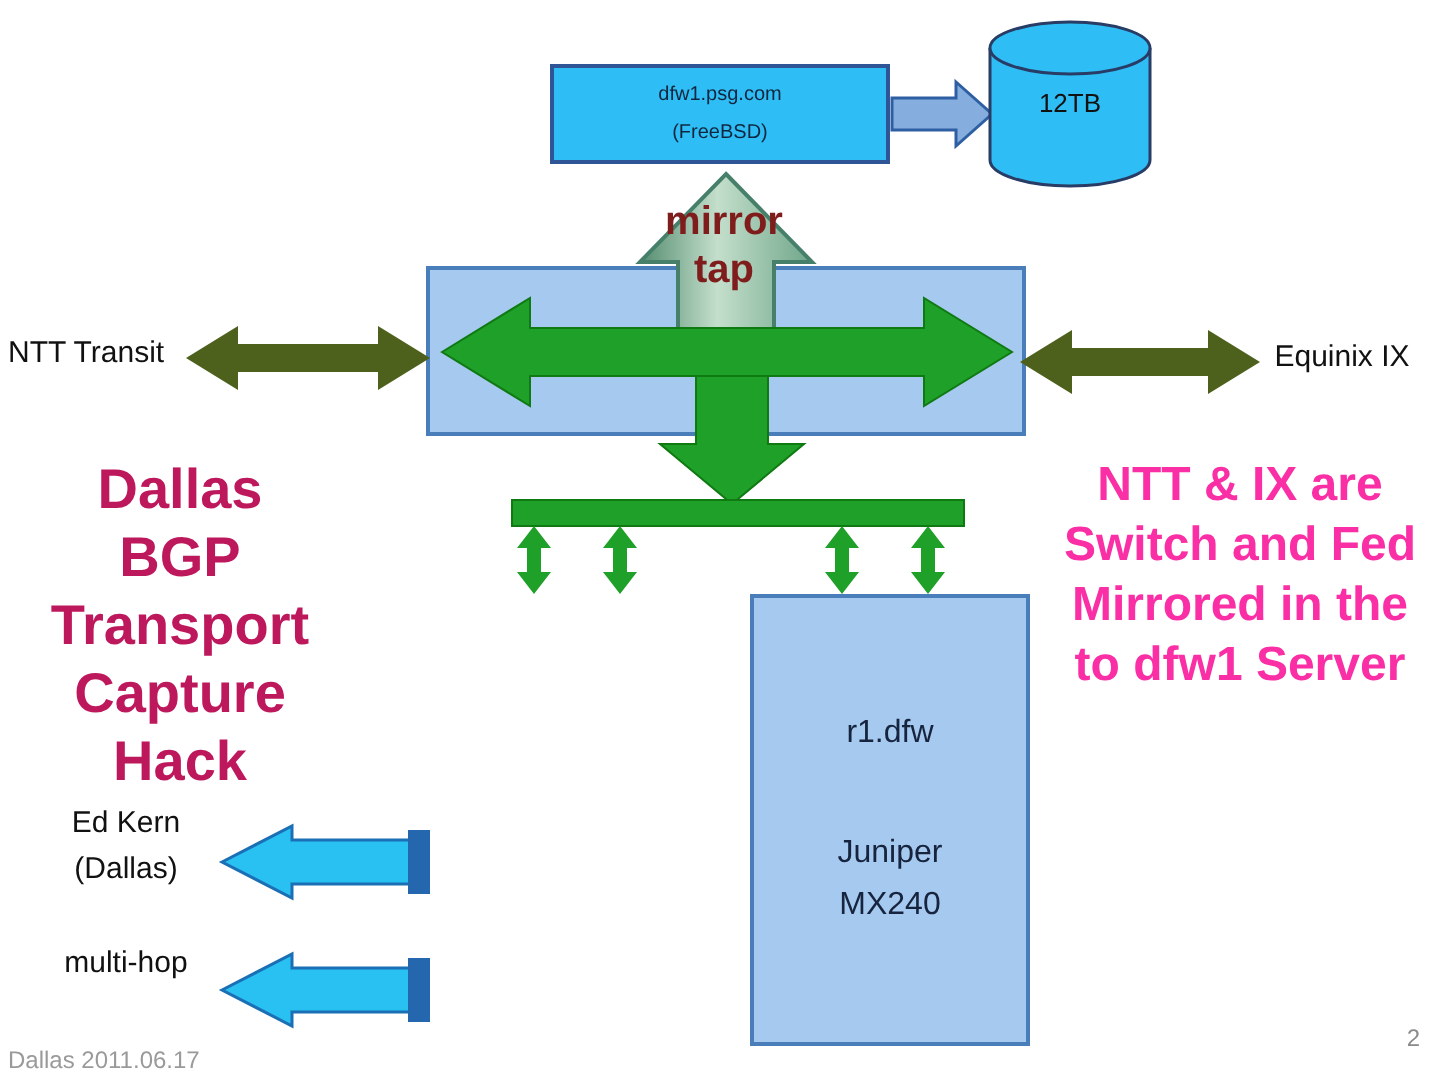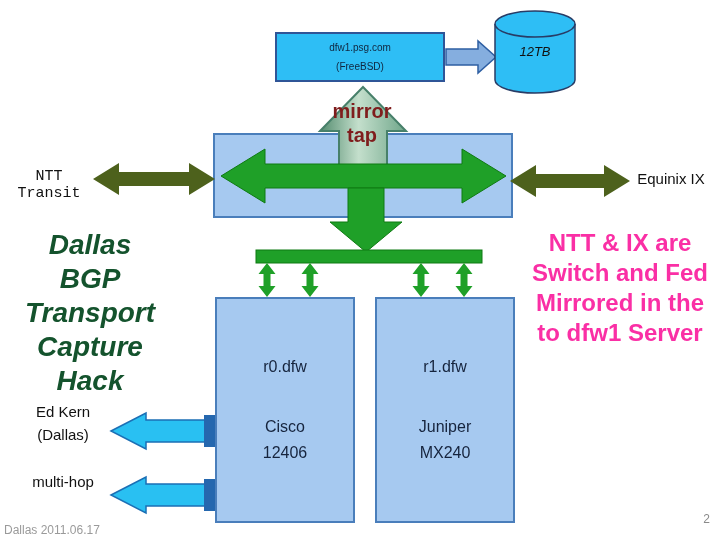--- a/index.html
+++ b/index.html
@@ -29,46 +29,41 @@
     position:absolute; left:275px; top:32px; width:170px; height:50px;
     background:#2ebef5; border:2px solid #2f5597; box-sizing:border-box; z-index:0;
     display:flex; flex-direction:column; align-items:center; justify-content:center;
     font-size:10px; line-height:19px; color:#10263f;
   }
 
   svg.shapes { position:absolute; left:0; top:0; z-index:2; pointer-events:none; }
 
   
   .txt { position:absolute; z-index:3; color:#111; }
-  .storage-label { left:495px; top:44px; width:80px; text-align:center; font-size:13px;font-style:italic; }
+  .storage-label { left:495px; top:44px; width:80px; text-align:center; font-size:13px; }
   .mirror-tap { left:308px; top:99px; width:108px; text-align:center;
     font-size:20px; line-height:24px; font-weight:bold; color:#7f1d1d; }
-  .ntt-label { left:4px; top:168px; width:90px; text-align:center; font-size:15px;font-family:Liberation Mono, monospace; }
+  .ntt-label { left:4px; top:168px; width:90px; text-align:left; font-size:15px; }
   .equinix-label { left:624px; top:170px; width:94px; text-align:center; font-size:15px; }
   .left-title { left:10px; top:228px; width:160px; text-align:center;
-    font-size:28px; line-height:34px; font-weight:bold; color:#14532d;font-style:italic; }
+    font-size:28px; line-height:34px; font-weight:bold; color:#be185d; }
   .right-title { left:522px; top:228px; width:196px; text-align:center;
     font-size:24px; line-height:30px; font-weight:bold; color:#fa2fa5; }
   .edkern-label { left:16px; top:400px; width:94px; text-align:center; font-size:15px; line-height:23px; }
   .seattle-label { left:16px; top:470px; width:94px; text-align:center; font-size:15px; line-height:23px; }
   .footer-date { left:4px; top:523px; font-size:12px; color:#9a9a9a; }
   .page-number { left:694px; top:512px; width:16px; text-align:right; font-size:12px; color:#8a8a8a; }
 </style>
 </head>
 <body>
 
 <div class="slide">
 
   <div class="switch-box"></div>
 
-  <div class="router-box r0">
-    <div class="router-name">r0.dfw</div>
-    <div class="router-vendor">Cisco</div>
-    <div class="router-model">12406</div>
-  </div>
 
   <div class="router-box r1">
     <div class="router-name">r1.dfw</div>
     <div class="router-vendor">Juniper</div>
     <div class="router-model">MX240</div>
   </div>
 
   <div class="server-box">
     <div>dfw1.psg.com</div>
     <div>(FreeBSD)</div>

